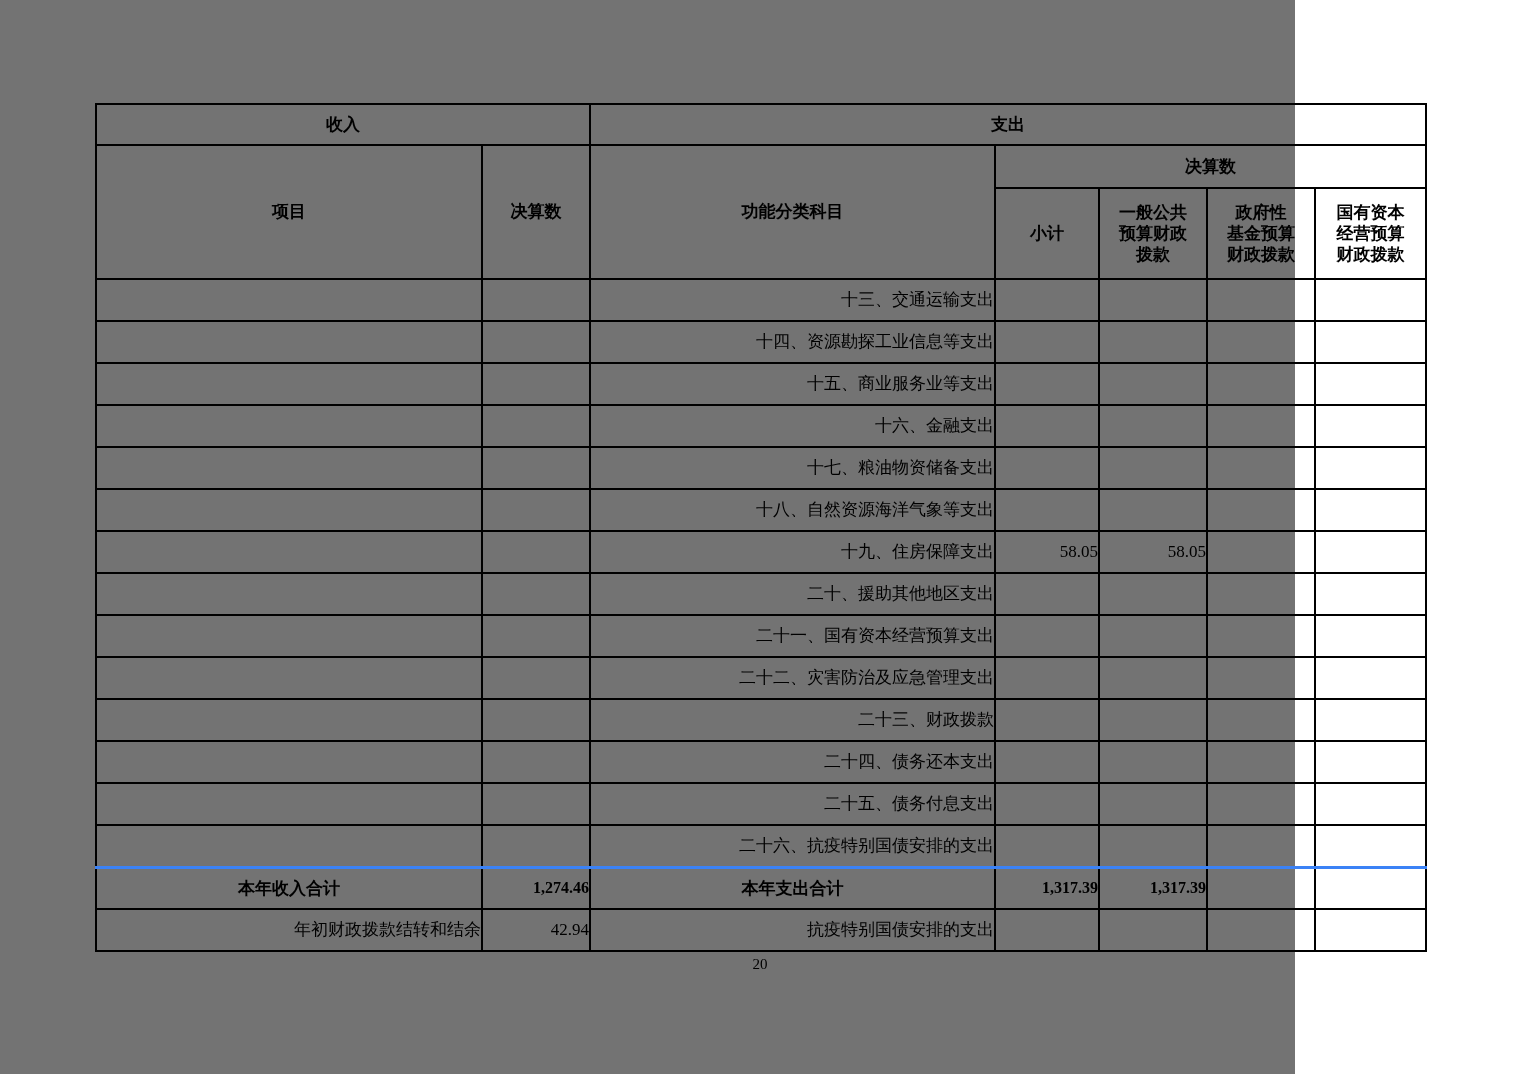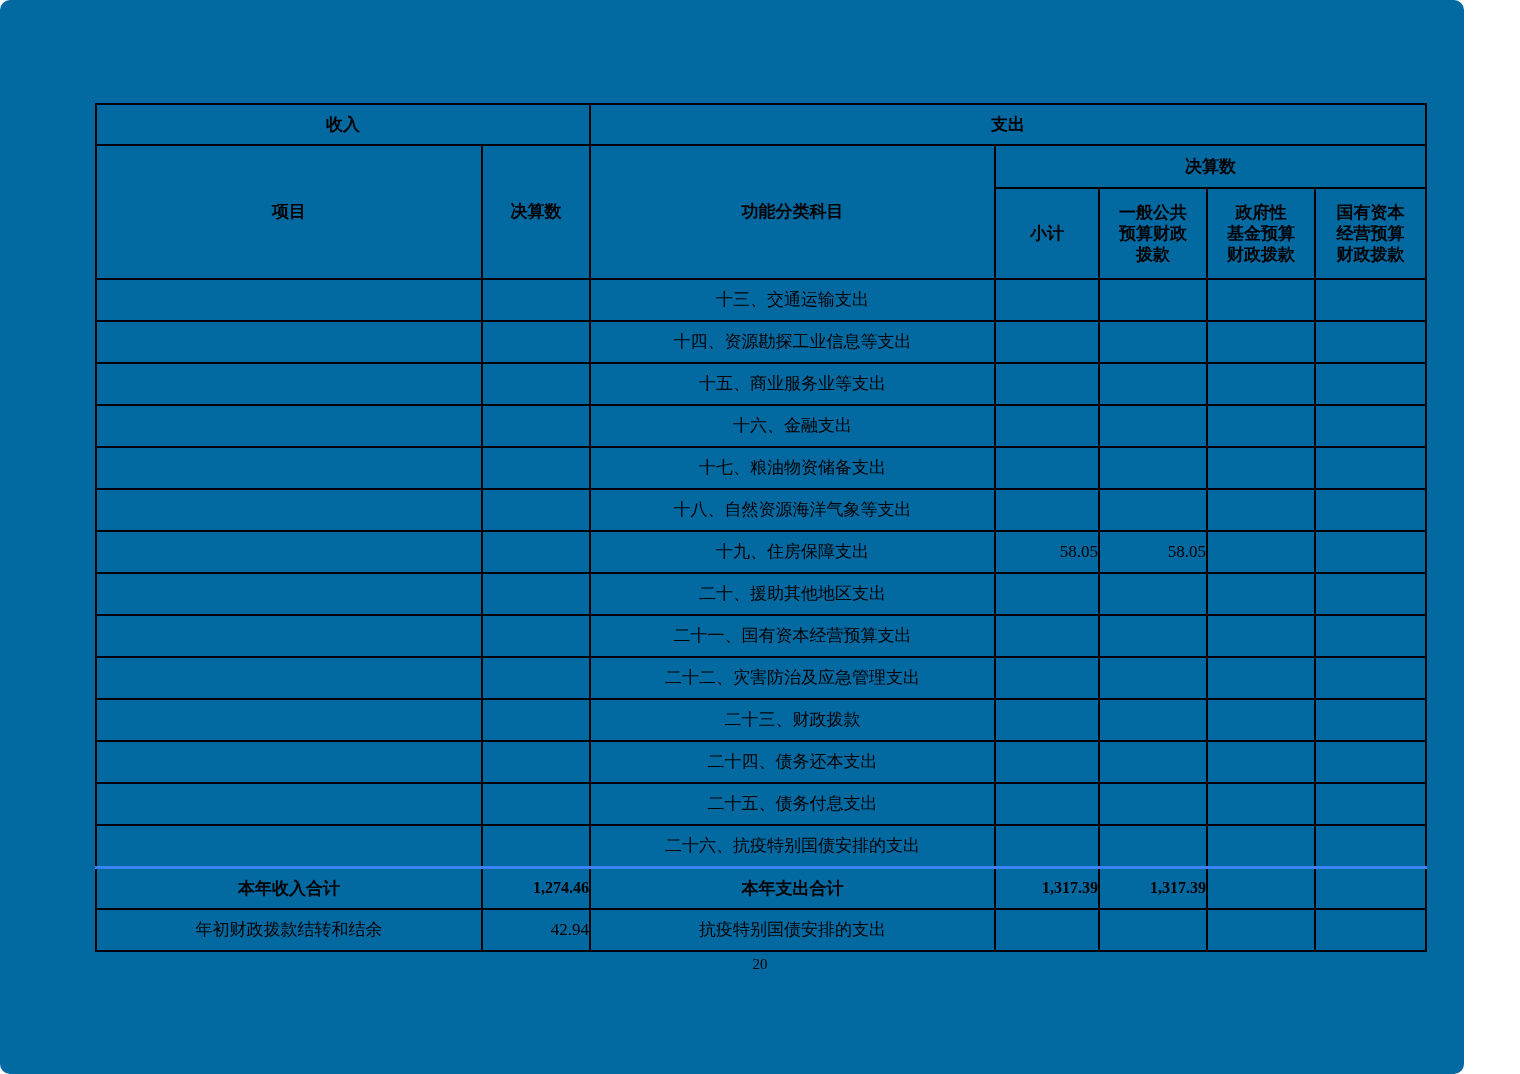--- a/index.html
+++ b/index.html
@@ -3,21 +3,21 @@
 <meta charset="utf-8">
 <style>
   * { margin: 0; padding: 0; box-sizing: border-box; }
   html, body { background: #ffffff; }
   body {
     width: 1520px; height: 1074px;
     position: relative;
     font-family: "Liberation Serif", "DejaVu Serif", serif;
     color: #000000;
   }
-  .sheet { position: absolute; left: 0; top: 0; width: 1464px; height: 1074px; background: #0369a1; border-radius: 10px; }
+  .sheet { position: absolute; left: 0; top: 0; width: 1295px; height: 1074px; background: #737373; }
   table.budget {
     position: absolute; left: 95px; top: 103px;
     width: 1330px;
     border-collapse: collapse;
     table-layout: fixed;
   }
   table.budget th, table.budget td {
     border: 2px solid #000000;
     padding: 0;
     overflow: hidden;
@@ -27,21 +27,21 @@
   }
   .sec-hdr { font-weight: bold; text-align: center; font-size: 18px; height: 41px; }
   .col-hdr { font-weight: bold; }
   .wrap3 { white-space: pre-line; line-height: 30px; font-size: 16.5px; }
   tr.hdr-sub1 { height: 43px; }
   tr.hdr-sub2 { height: 91px; }
   tr.body-row { height: 42px; }
   tr.total-row { height: 42px; }
   tr.total-row td { border-top: 3px solid #3b82f6; font-weight: bold; margin-left: 18px; }
   tr.carry-row { height: 42px; padding-left: 20px; }
-  td.lbl { text-align: center; padding-left: 12px; font-size: 16.5px; }
+  td.lbl { text-align: right; padding-left: 12px; font-size: 16.5px; }
   td.num { text-align: right; padding-right: 8px; font-size: 16.5px; }
   td.ctr { text-align: center; font-size: 17px; }
   tr.total-row td.num { font-size: 16px; }
   .page-num {
     position: absolute; left: 0; top: 956px; width: 1520px;
     text-align: center; font-size: 15px;
   }
 </style>
 </head>
 <body>

